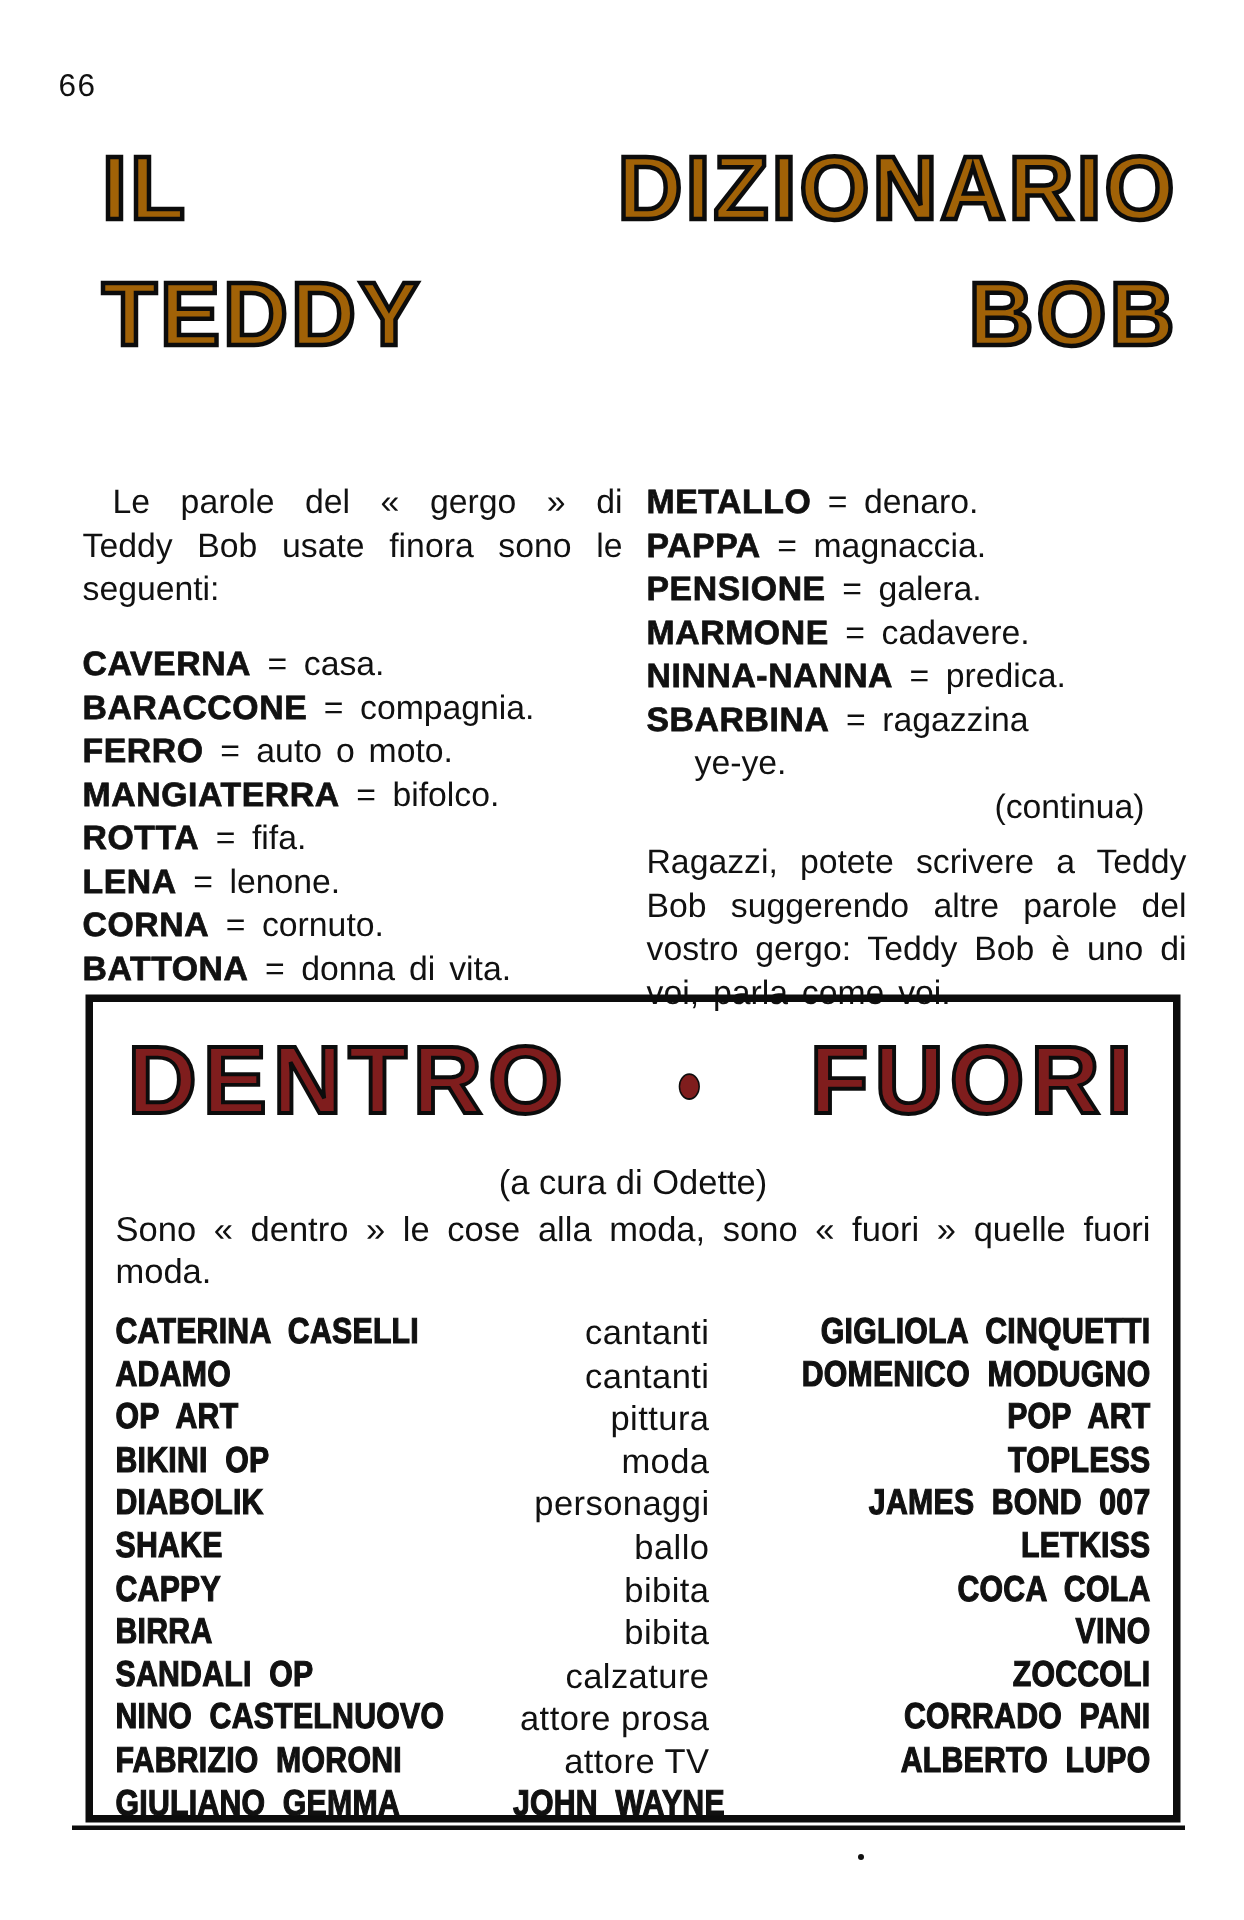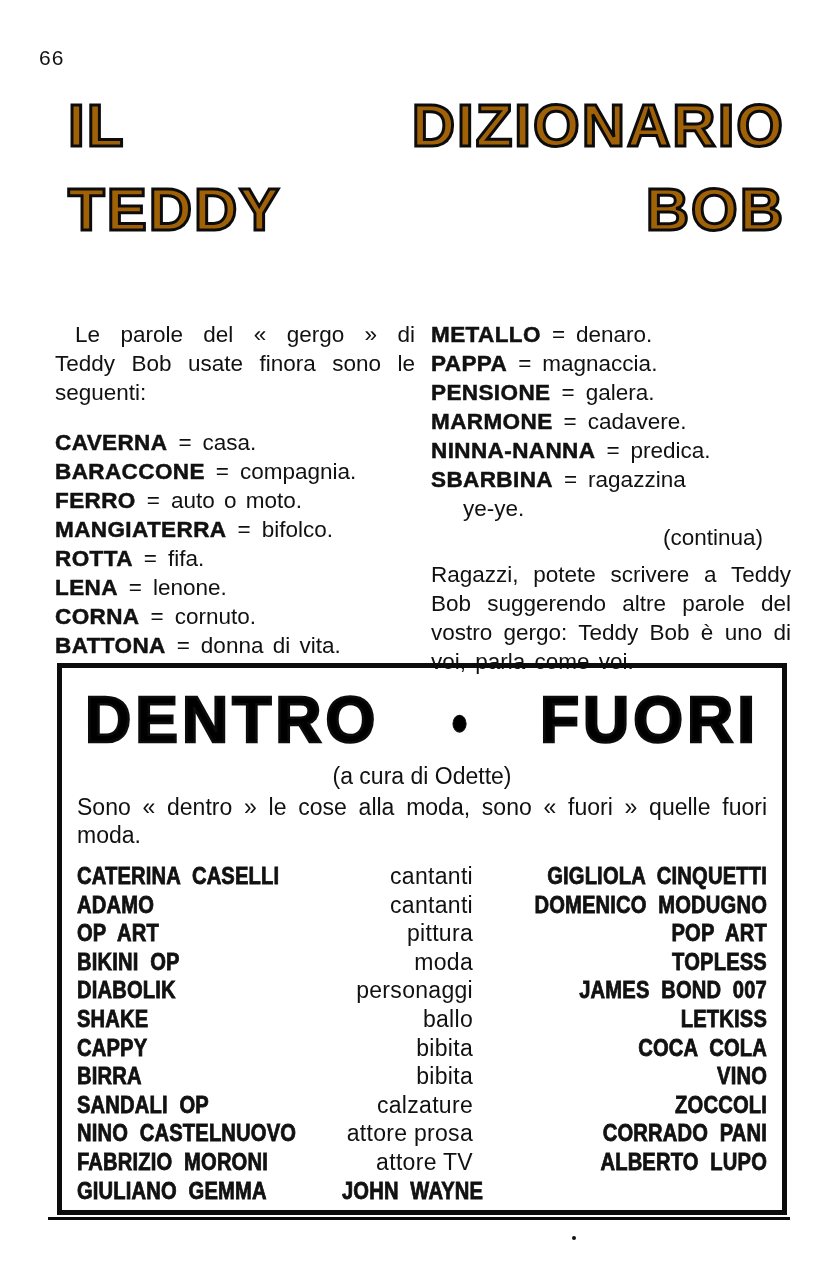--- a/index.html
+++ b/index.html
@@ -47,29 +47,29 @@
   .box {
     position:absolute; left:57px; top:663px; width:730px; height:552px;
     border:5px solid #0c0c0c; padding:10px 15px 0;
   }
   .box::after { 
     content:""; position:absolute; left:-14px; right:-8px; bottom:-10px;
     height:3px; background:#0c0c0c;
   }
   .box-title {
     display:flex; justify-content:space-between; align-items:center;
-    font-weight:bold; font-size:64px; line-height:66px; color:#000000;
+    font-weight:bold; font-size:64px; line-height:66px; color:#7f1d1d;
     -webkit-text-stroke:2.6px #0c0c0c; letter-spacing:4px;
     padding:6px 8px 0;
   }
   .box-title .bullet {
     font-size:46px; -webkit-text-stroke:1px #0c0c0c; letter-spacing:0;
     transform:scaleY(1.25); margin-top:6px;
   }
-  .box-byline { text-align:center; font-size:23px; line-height:28px; margin-top:6px; }
+  .box-byline { text-align:center; font-size:23px; line-height:28px; margin-top:18px; }
   .box-intro  { font-size:23px; line-height:28px; text-align:justify; word-spacing:3px; margin-top:3px; }
   
   .inout-table { margin-top:13px; display:grid; grid-template-columns:240px 156px 1fr; }
   .cell { line-height:28.6px; }
   .cell-dentro, .cell-fuori {
     font-weight:bold; font-size:24px; white-space:nowrap;
     -webkit-text-stroke:0.8px #111; word-spacing:7px; letter-spacing:0.2px;
   }
   .cell-dentro { transform:scaleX(0.84); transform-origin:0 50%; }
   .cell-fuori  { text-align:right; transform:scaleX(0.84); transform-origin:100% 50%; }

